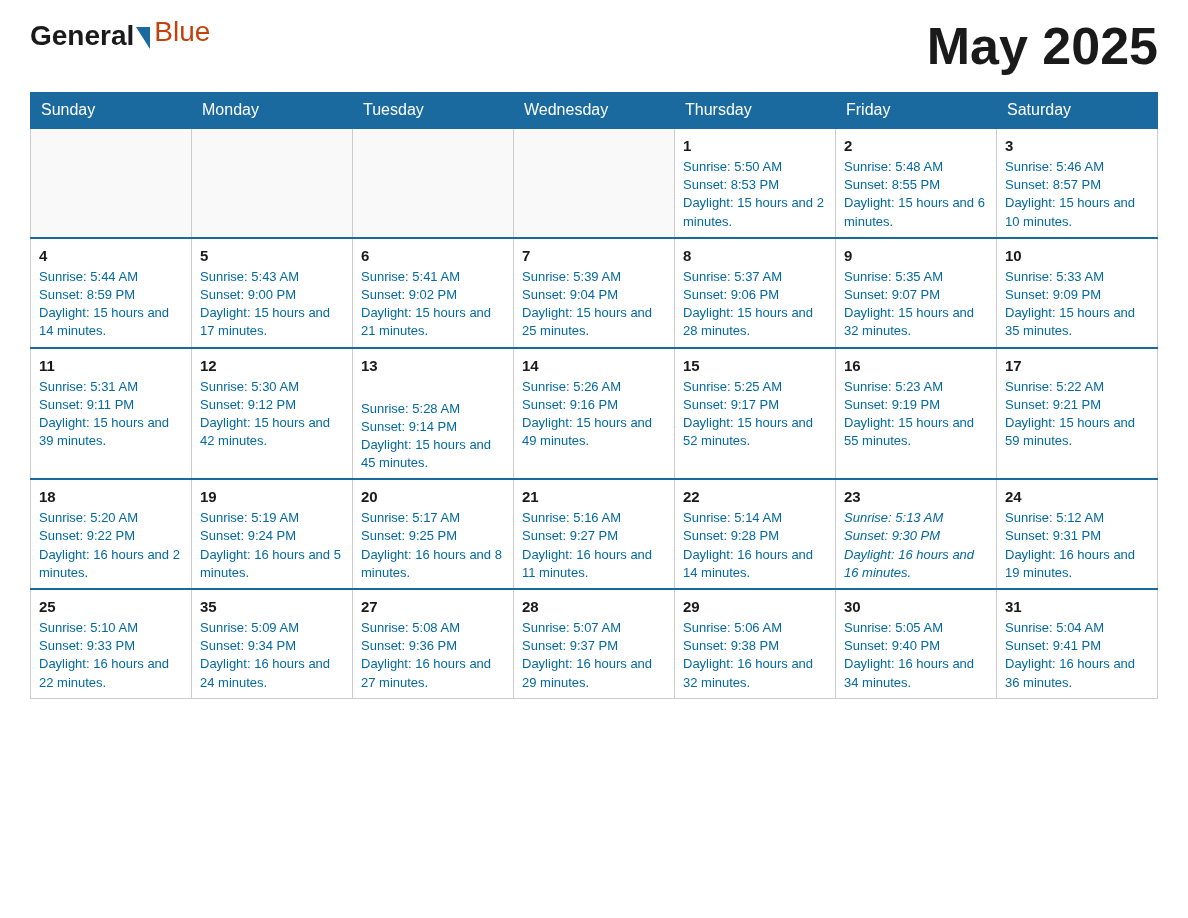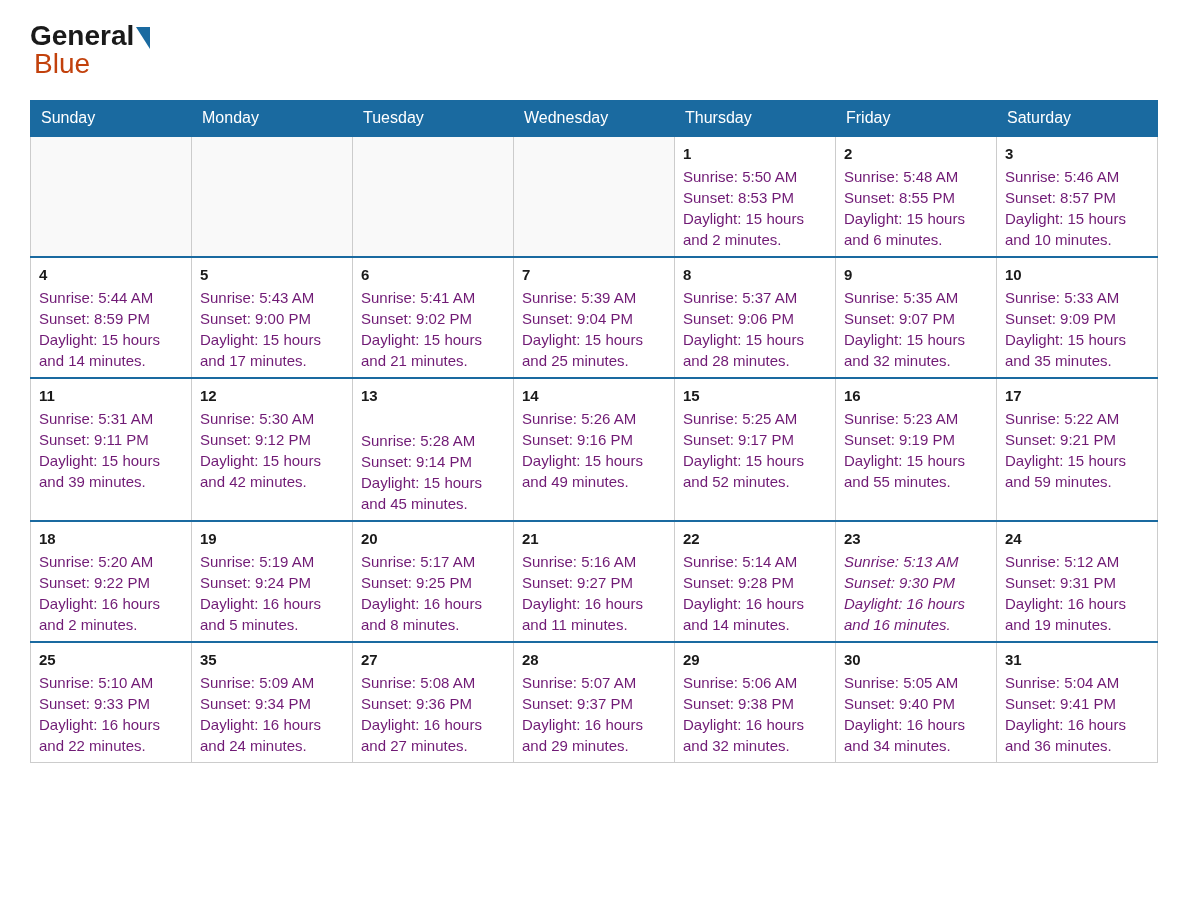--- a/index.html
+++ b/index.html
@@ -12,21 +12,20 @@
       min-height: 918px;
     }
     .header-area {
       display: flex;
       justify-content: space-between;
       align-items: flex-start;
       margin-bottom: 20px;
     }
     .logo {
       display: flex;
-      flex-direction: column;
       align-items: flex-start;
     }
     .logo-top {
       display: flex;
       align-items: center;
     }
     .logo-general {
       font-size: 28px;
       font-weight: bold;
       color: #1a1a1a;
@@ -86,42 +85,43 @@
       line-height: 1.4;
     }
     .day-num {
       font-size: 15px;
       font-weight: bold;
       color: #1a1a1a;
       display: block;
       margin-bottom: 2px;
     }
     .day-info {
-      color: #701a75;
-      font-size: 15px;
+      color: #0369a1;
+      font-size: 13px;
     }
     .empty-cell {
       background: #f9f9f9;
     }
     tr.week-row td {
       border-top: 2px solid #1a6aa0;
     }
   </style>
 </head>
 <body>
 
 <div class="header-area">
   <div class="logo">
     <div class="logo-top">
       <span class="logo-general">General</span>
       <div class="logo-arrow"></div>
     </div>
     <span class="logo-blue">Blue</span>
   </div>
   <div class="title-area">
+    <div class="month-year">May 2025</div>
   </div>
 </div>
 
 <table class="calendar">
   <thead>
     <tr>
     <th>Sunday</th>
         <th>Monday</th>
         <th>Tuesday</th>
         <th>Wednesday</th>

